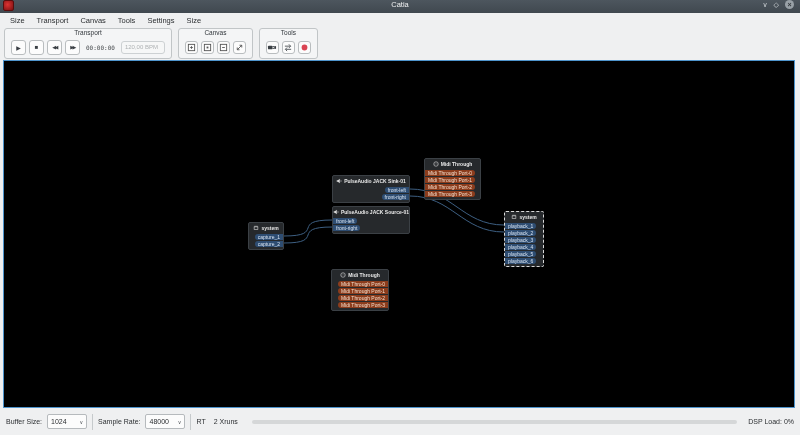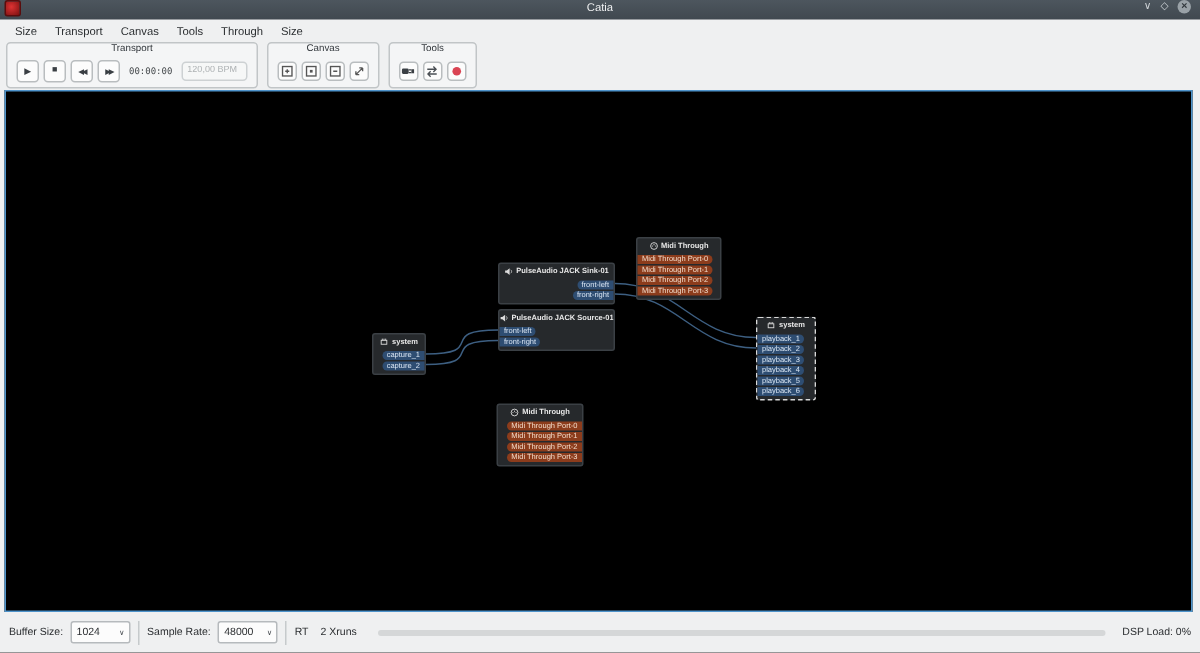--- a/index.html
+++ b/index.html
@@ -77,21 +77,21 @@
     <span class="win-btn">◇</span>
     <span class="close-circle">×</span>
   </div>
 </div>
 
 <div class="menubar" id="menubar">
     <span class="menu-item">Size</span>
     <span class="menu-item">Transport</span>
     <span class="menu-item">Canvas</span>
     <span class="menu-item">Tools</span>
-    <span class="menu-item">Through</span>
+    <span class="menu-item">Settings</span>
     <span class="menu-item">Size</span>
   </div>
 
 <div class="toolbar">
 
   <div class="groupbox">
     <span class="gb-title">Transport</span>
     <div class="tb-btn">
         <span>▶</span>
       </div>

